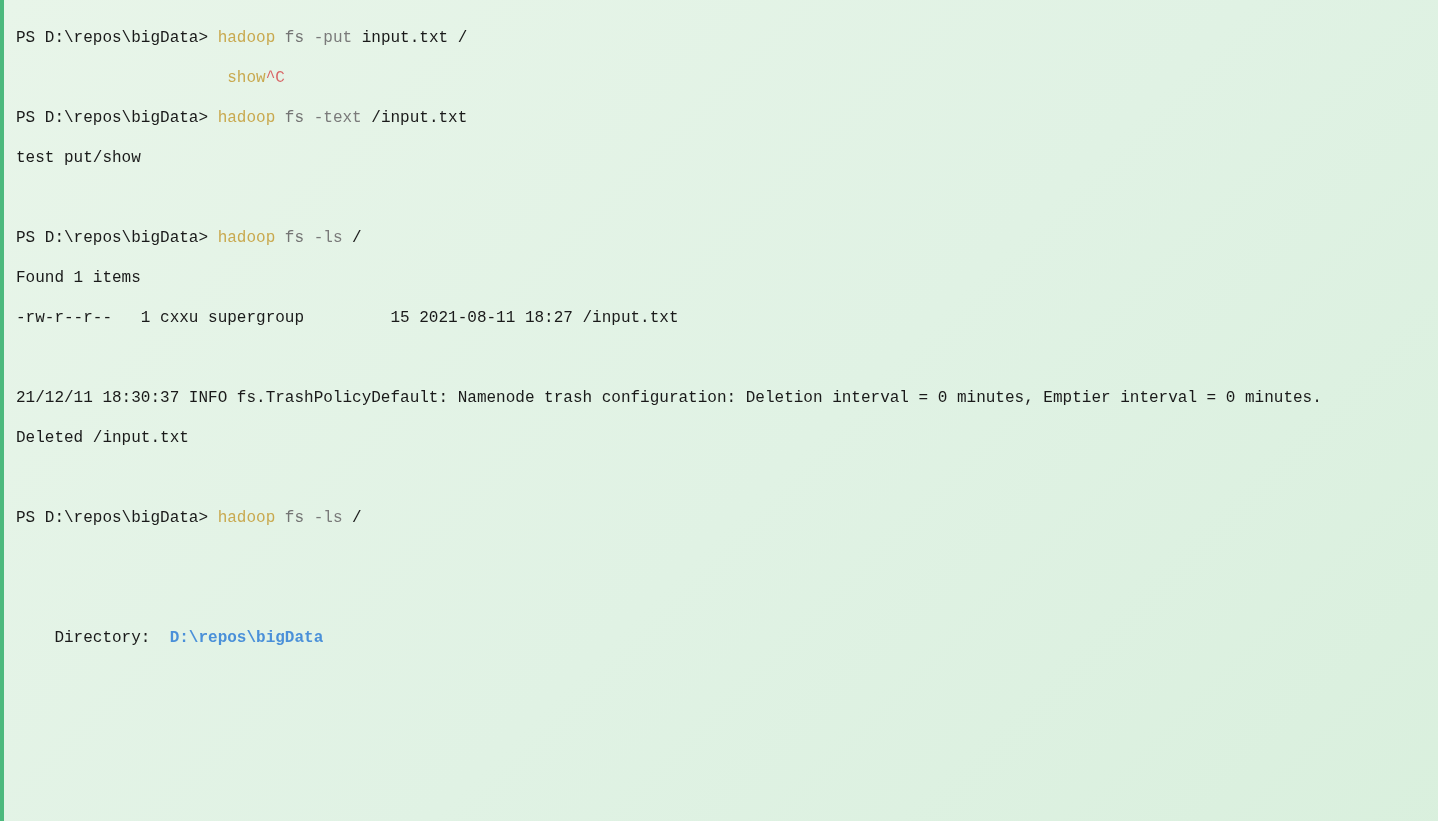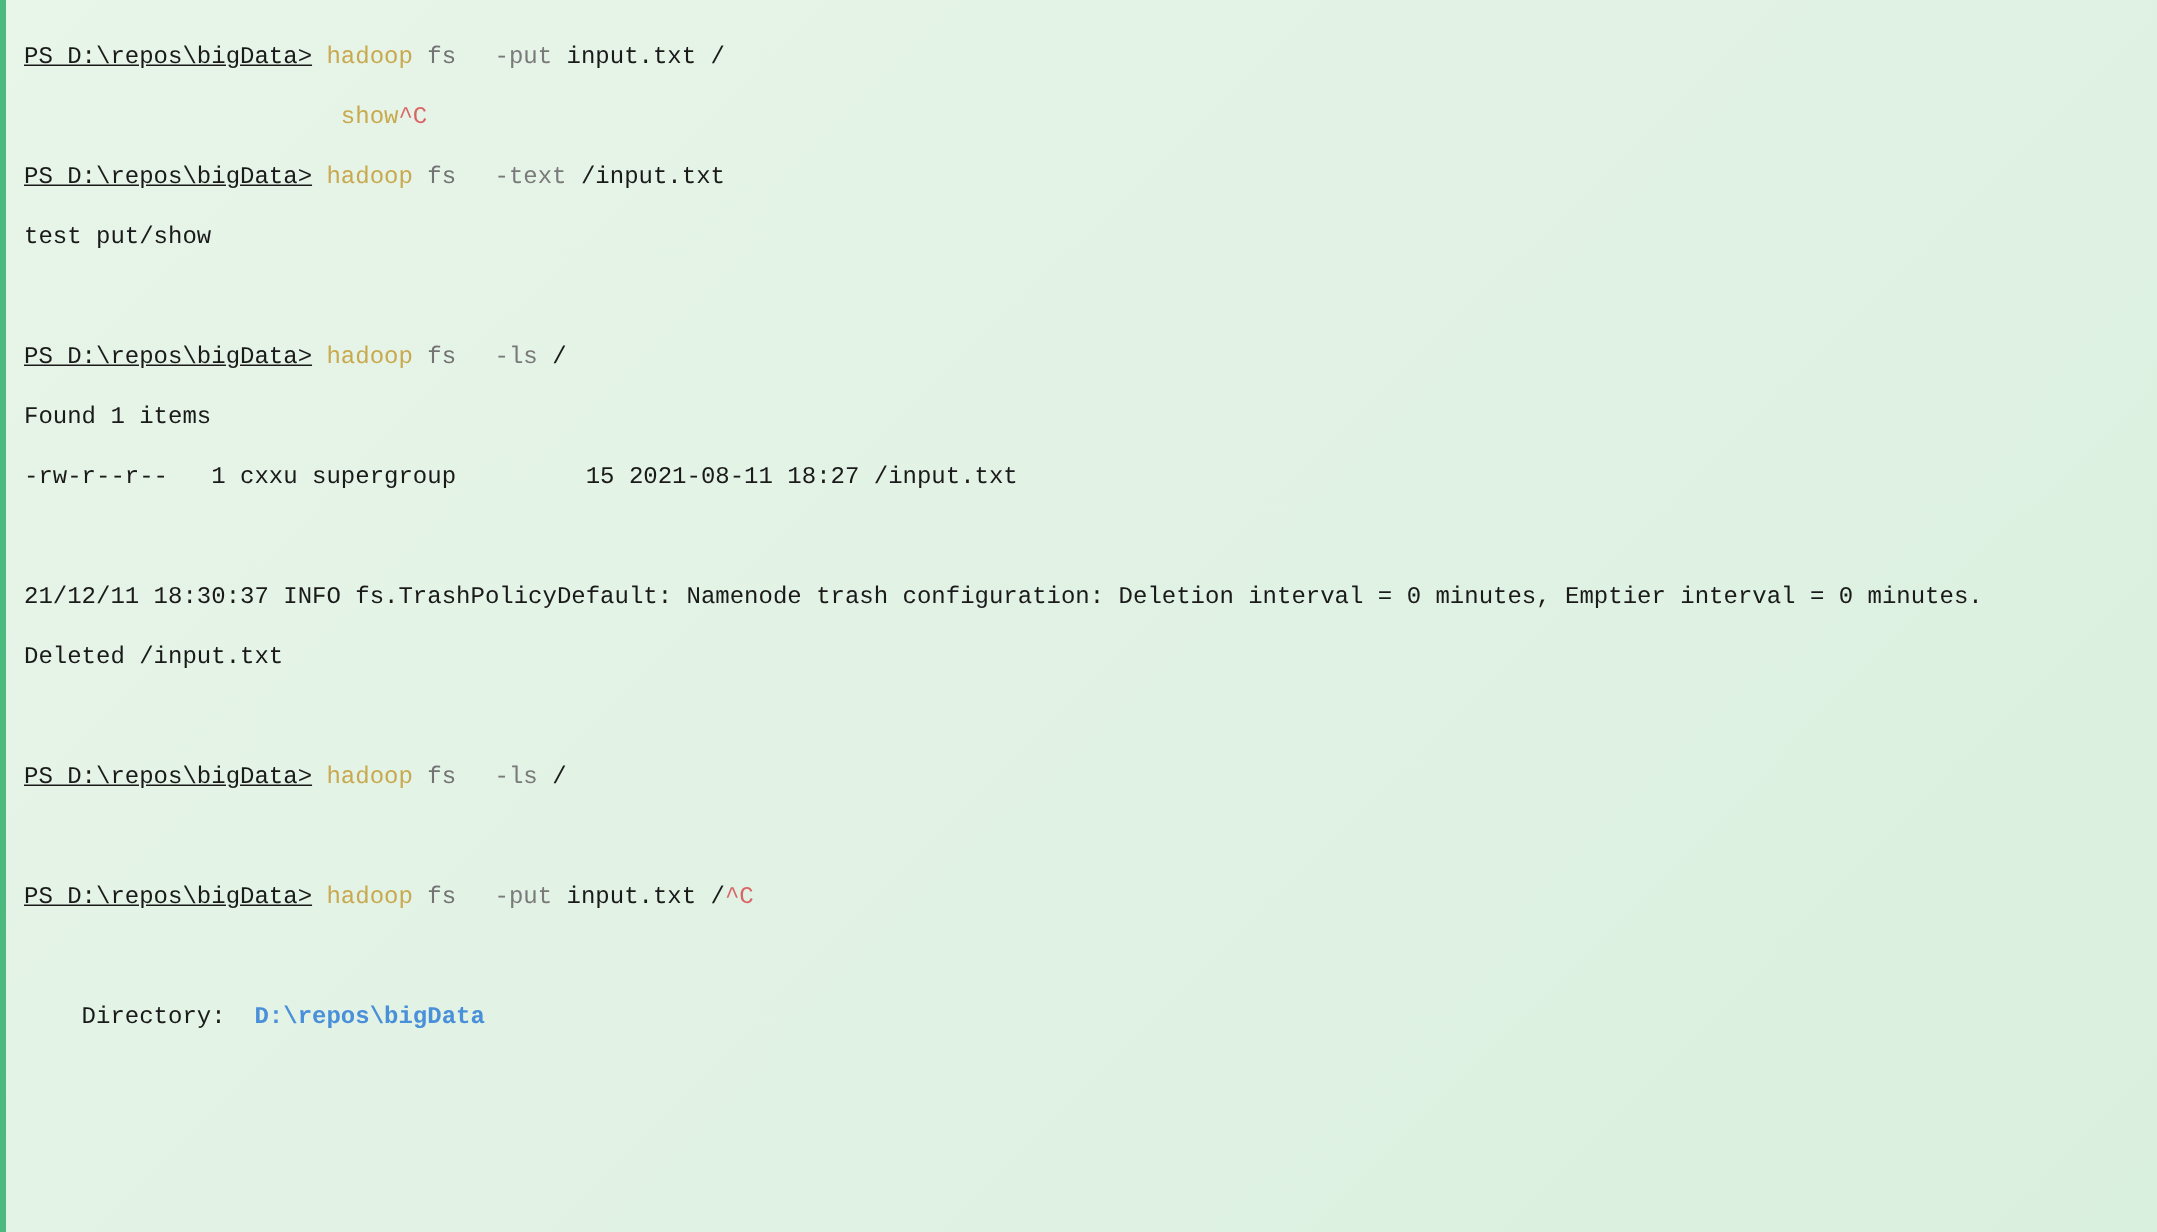--- a/index.html
+++ b/index.html
@@ -17,25 +17,25 @@
       width: 1438px;
       position: relative;
     }
     .terminal {
       color: #1a1a1a;
       white-space: pre;
     }
     .line {
       display: block;
     }
-    .prompt { color: #1a1a1a; text-decoration: underline; }
+    .prompt { color: #1a1a1a; }
     .cmd-hadoop { color: #c9a94f; }
     .cmd-mkdir { color: #c9a94f; }
     .fs { color: #737373; }
-    .flag { color: #7a7a7a; margin-left: 16px; }
+    .flag { color: #7a7a7a; }
     .arg { color: #1a1a1a; }
     .ctrl-c { color: #d96666; }
     .link-blue { color: #4a90d9; font-weight: bold; }
     .output { color: #1a1a1a; }
     .left-bar {
       position: absolute;
       left: 0;
       top: 0;
       bottom: 0;
       width: 4px;
@@ -55,21 +55,20 @@
 <span class="line"> </span>
 <span class="line"><span class="prompt">PS D:\repos\bigData&gt;</span> <span class="cmd-hadoop">hadoop</span> <span class="fs">fs</span> <span class="flag">-ls</span> <span class="arg">/</span></span>
 <span class="line output">Found 1 items</span>
 <span class="line output">-rw-r--r--   1 cxxu supergroup         15 2021-08-11 18:27 /input.txt</span>
 <span class="line"> </span>
 <span class="line output">21/12/11 18:30:37 INFO fs.TrashPolicyDefault: Namenode trash configuration: Deletion interval = 0 minutes, Emptier interval = 0 minutes.</span>
 <span class="line output">Deleted /input.txt</span>
 <span class="line"> </span>
 <span class="line"><span class="prompt">PS D:\repos\bigData&gt;</span> <span class="cmd-hadoop">hadoop</span> <span class="fs">fs</span> <span class="flag">-ls</span> <span class="arg">/</span></span>
 <span class="line"> </span>
-<span class="line"><span class="prompt">PS D:\repos\bigData&gt;</span> <span class="cmd-hadoop">hadoop</span> <span class="fs">fs</span> <span class="flag">-put</span> <span class="arg">input.txt /</span><span class="ctrl-c">^C</span></span>
 <span class="line"> </span>
 <span class="line"><span>    Directory:  </span><span class="link-blue">D:\repos\bigData</span></span>
 <span class="line"> </span>
 
 
 
 
 
 
 

